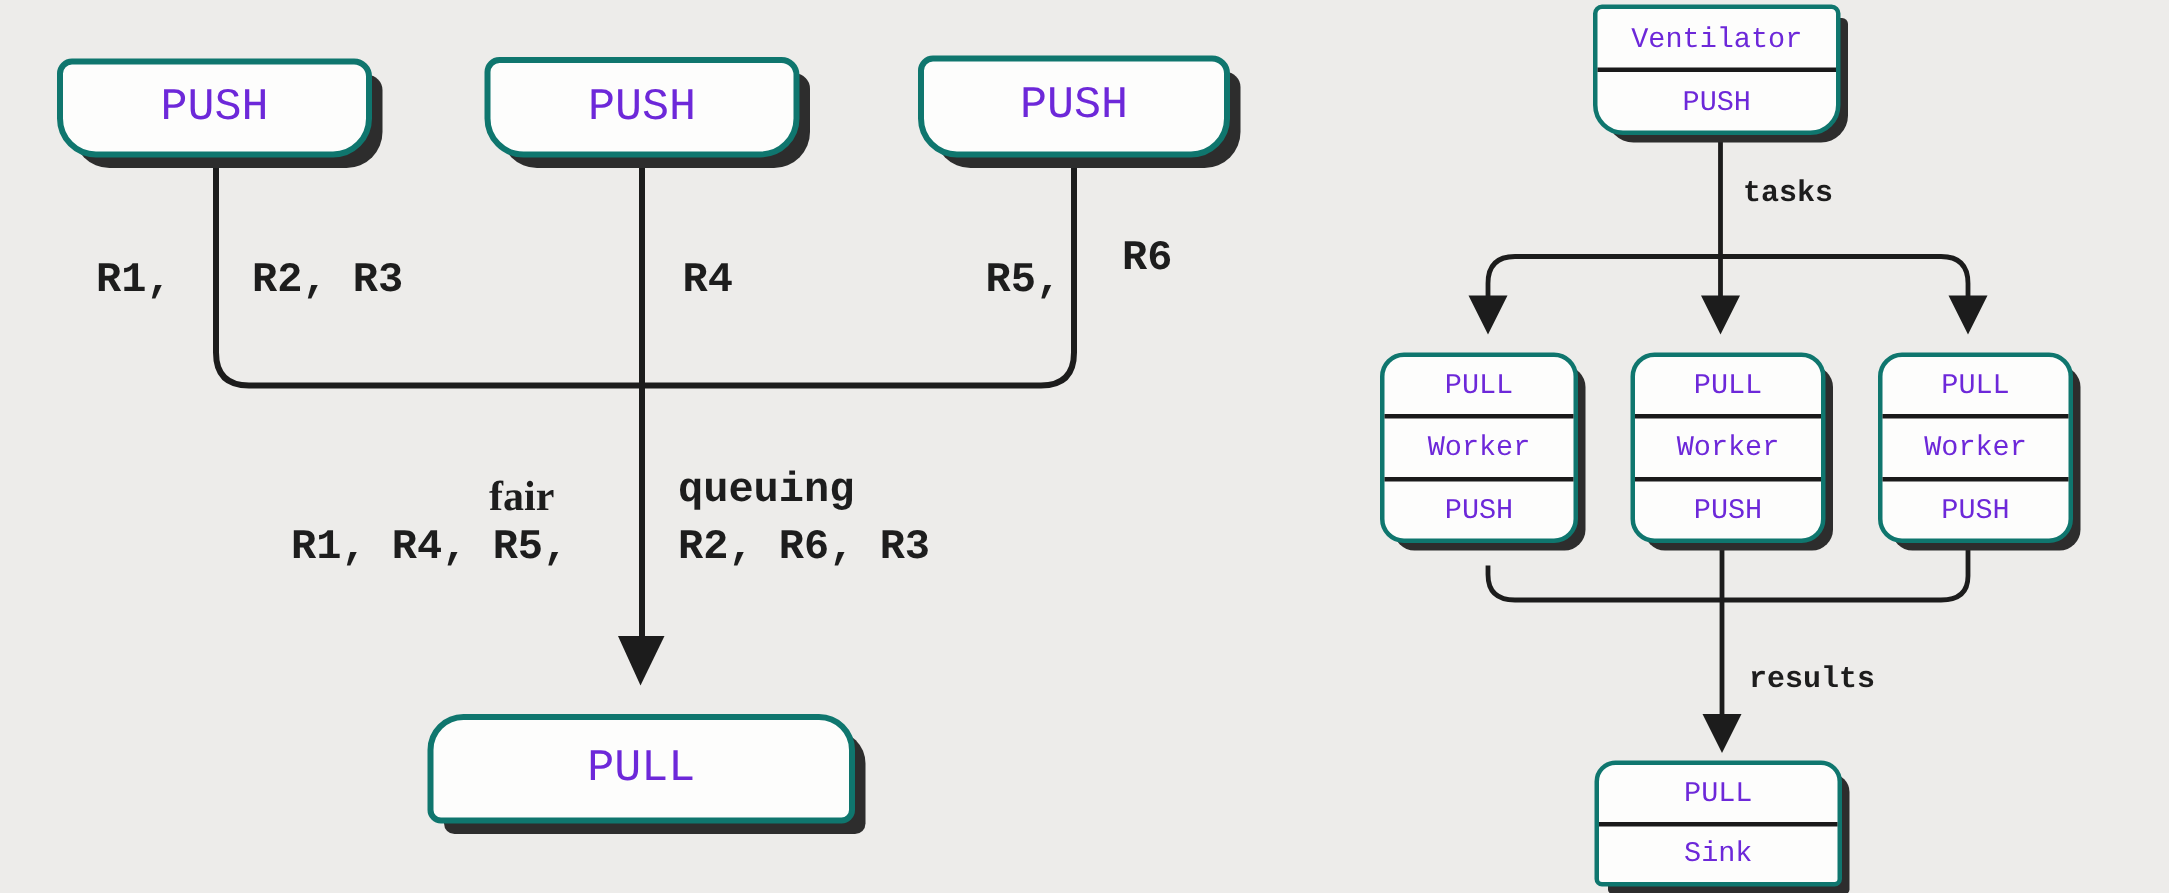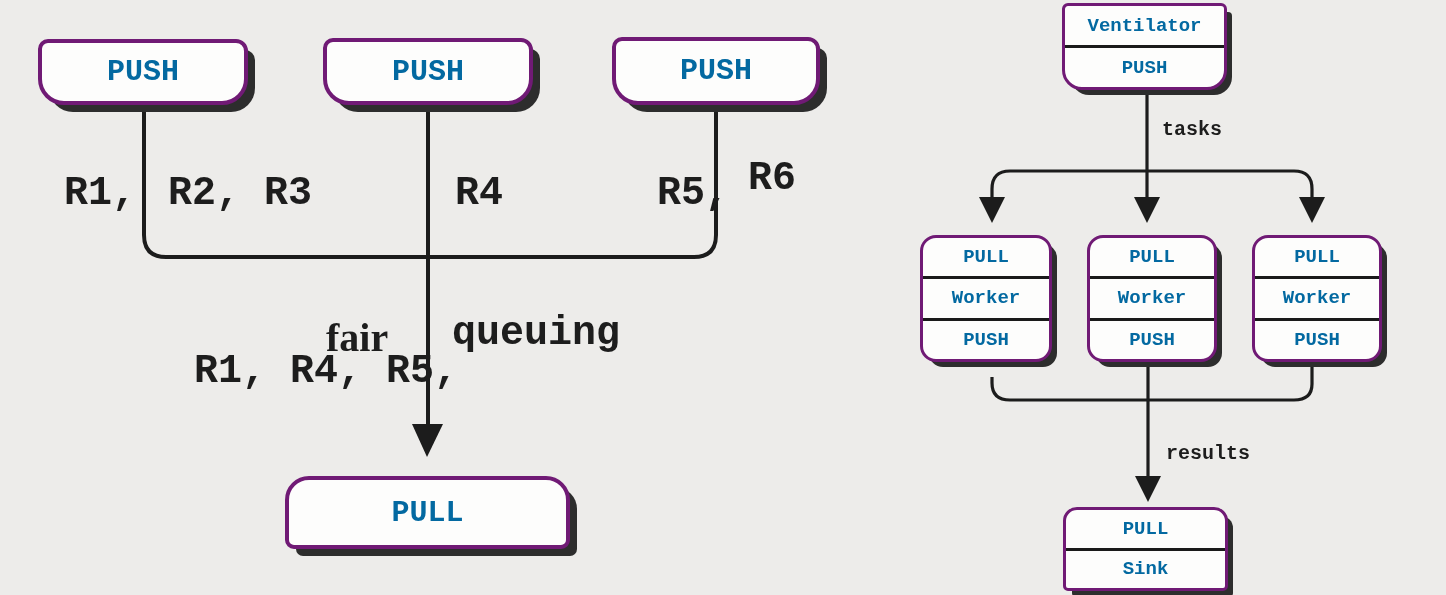--- a/index.html
+++ b/index.html
@@ -22,23 +22,23 @@
   svg.wires { position: absolute; left: 0; top: 0; }
   .wire  { stroke: #1c1c1c; fill: none; }
   .wire.thick { stroke-width: 4; }
   .wire.thin  { stroke-width: 3.2; }
   .ah { fill: #1c1c1c; stroke: none; }
 
   .box {
     position: absolute;
     box-sizing: border-box;
     background: #fdfdfc;
-    border: 4px solid #701a75;
-    color: #0369a1;
-    font-weight: bold;
+    border: 4px solid #0f766e;
+    color: #6d28d9;
+    font-weight: normal;
   }
   .single {
     display: flex; align-items: center; justify-content: center;
     font-size: 30px;
     box-shadow: 9px 9px 0 -2px #2d2d2d;
   }
   .push-style { border-radius: 10px 12px 26px 26px; }
   .pull-style { border-radius: 24px 24px 9px 9px; }
 
   .stack {
@@ -55,21 +55,21 @@
   .vent-style   { border-radius: 6px 6px 20px 20px; }
   .worker-style { border-radius: 16px; }
   .sink-style   { border-radius: 14px 14px 5px 5px; }
 
   .lbl {
     position: absolute;
     font-weight: bold;
     white-space: pre;
     line-height: 1.05;
   }
-  .lbl.big   { font-size: 40px; }
+  .lbl.big   { font-size: 28px; }
   .lbl.small { font-size: 20px; }
 </style>
 </head>
 <body>
 
 <div class="stage">
 
   <svg class="wires" width="1446" height="595" viewBox="0 0 1446 595">
 
     <path class="wire thick" d="M 144 104 L 144 235 Q 144 257 166 257 L 694 257 Q 716 257 716 235 L 716 104"></path>
@@ -101,20 +101,21 @@
 
   <div class="lbl big" style="left:64px;  top:173px;">R1,</div>
   <div class="lbl big" style="left:168px; top:173px;">R2, R3</div>
   <div class="lbl big" style="left:455px; top:173px;">R4</div>
   <div class="lbl big" style="left:643px; top:173px;margin-left:14px;">R5,</div>
   <div class="lbl big" style="left:748px; top:158px;">R6</div>
 
   <div class="lbl big" style="left:326px; top:317px;font-family:Liberation Serif, serif;">fair</div>
   <div class="lbl big" style="left:452px; top:313px;">queuing</div>
   <div class="lbl big" style="left:194px; top:351px;">R1, R4, R5,</div>
+  <div class="lbl big" style="left:452px; top:351px;">R2, R6, R3</div>
 
   <div class="box single pull-style" style="left:285px; top:476px; width:285px; height:73px;">
     <span>PULL</span>
   </div>
 
   <div class="box stack vent-style" style="left:1062px; top:3px; width:165px; height:87px;">
     <div class="row">Ventilator</div>
     <div class="row">PUSH</div>
   </div>
 

